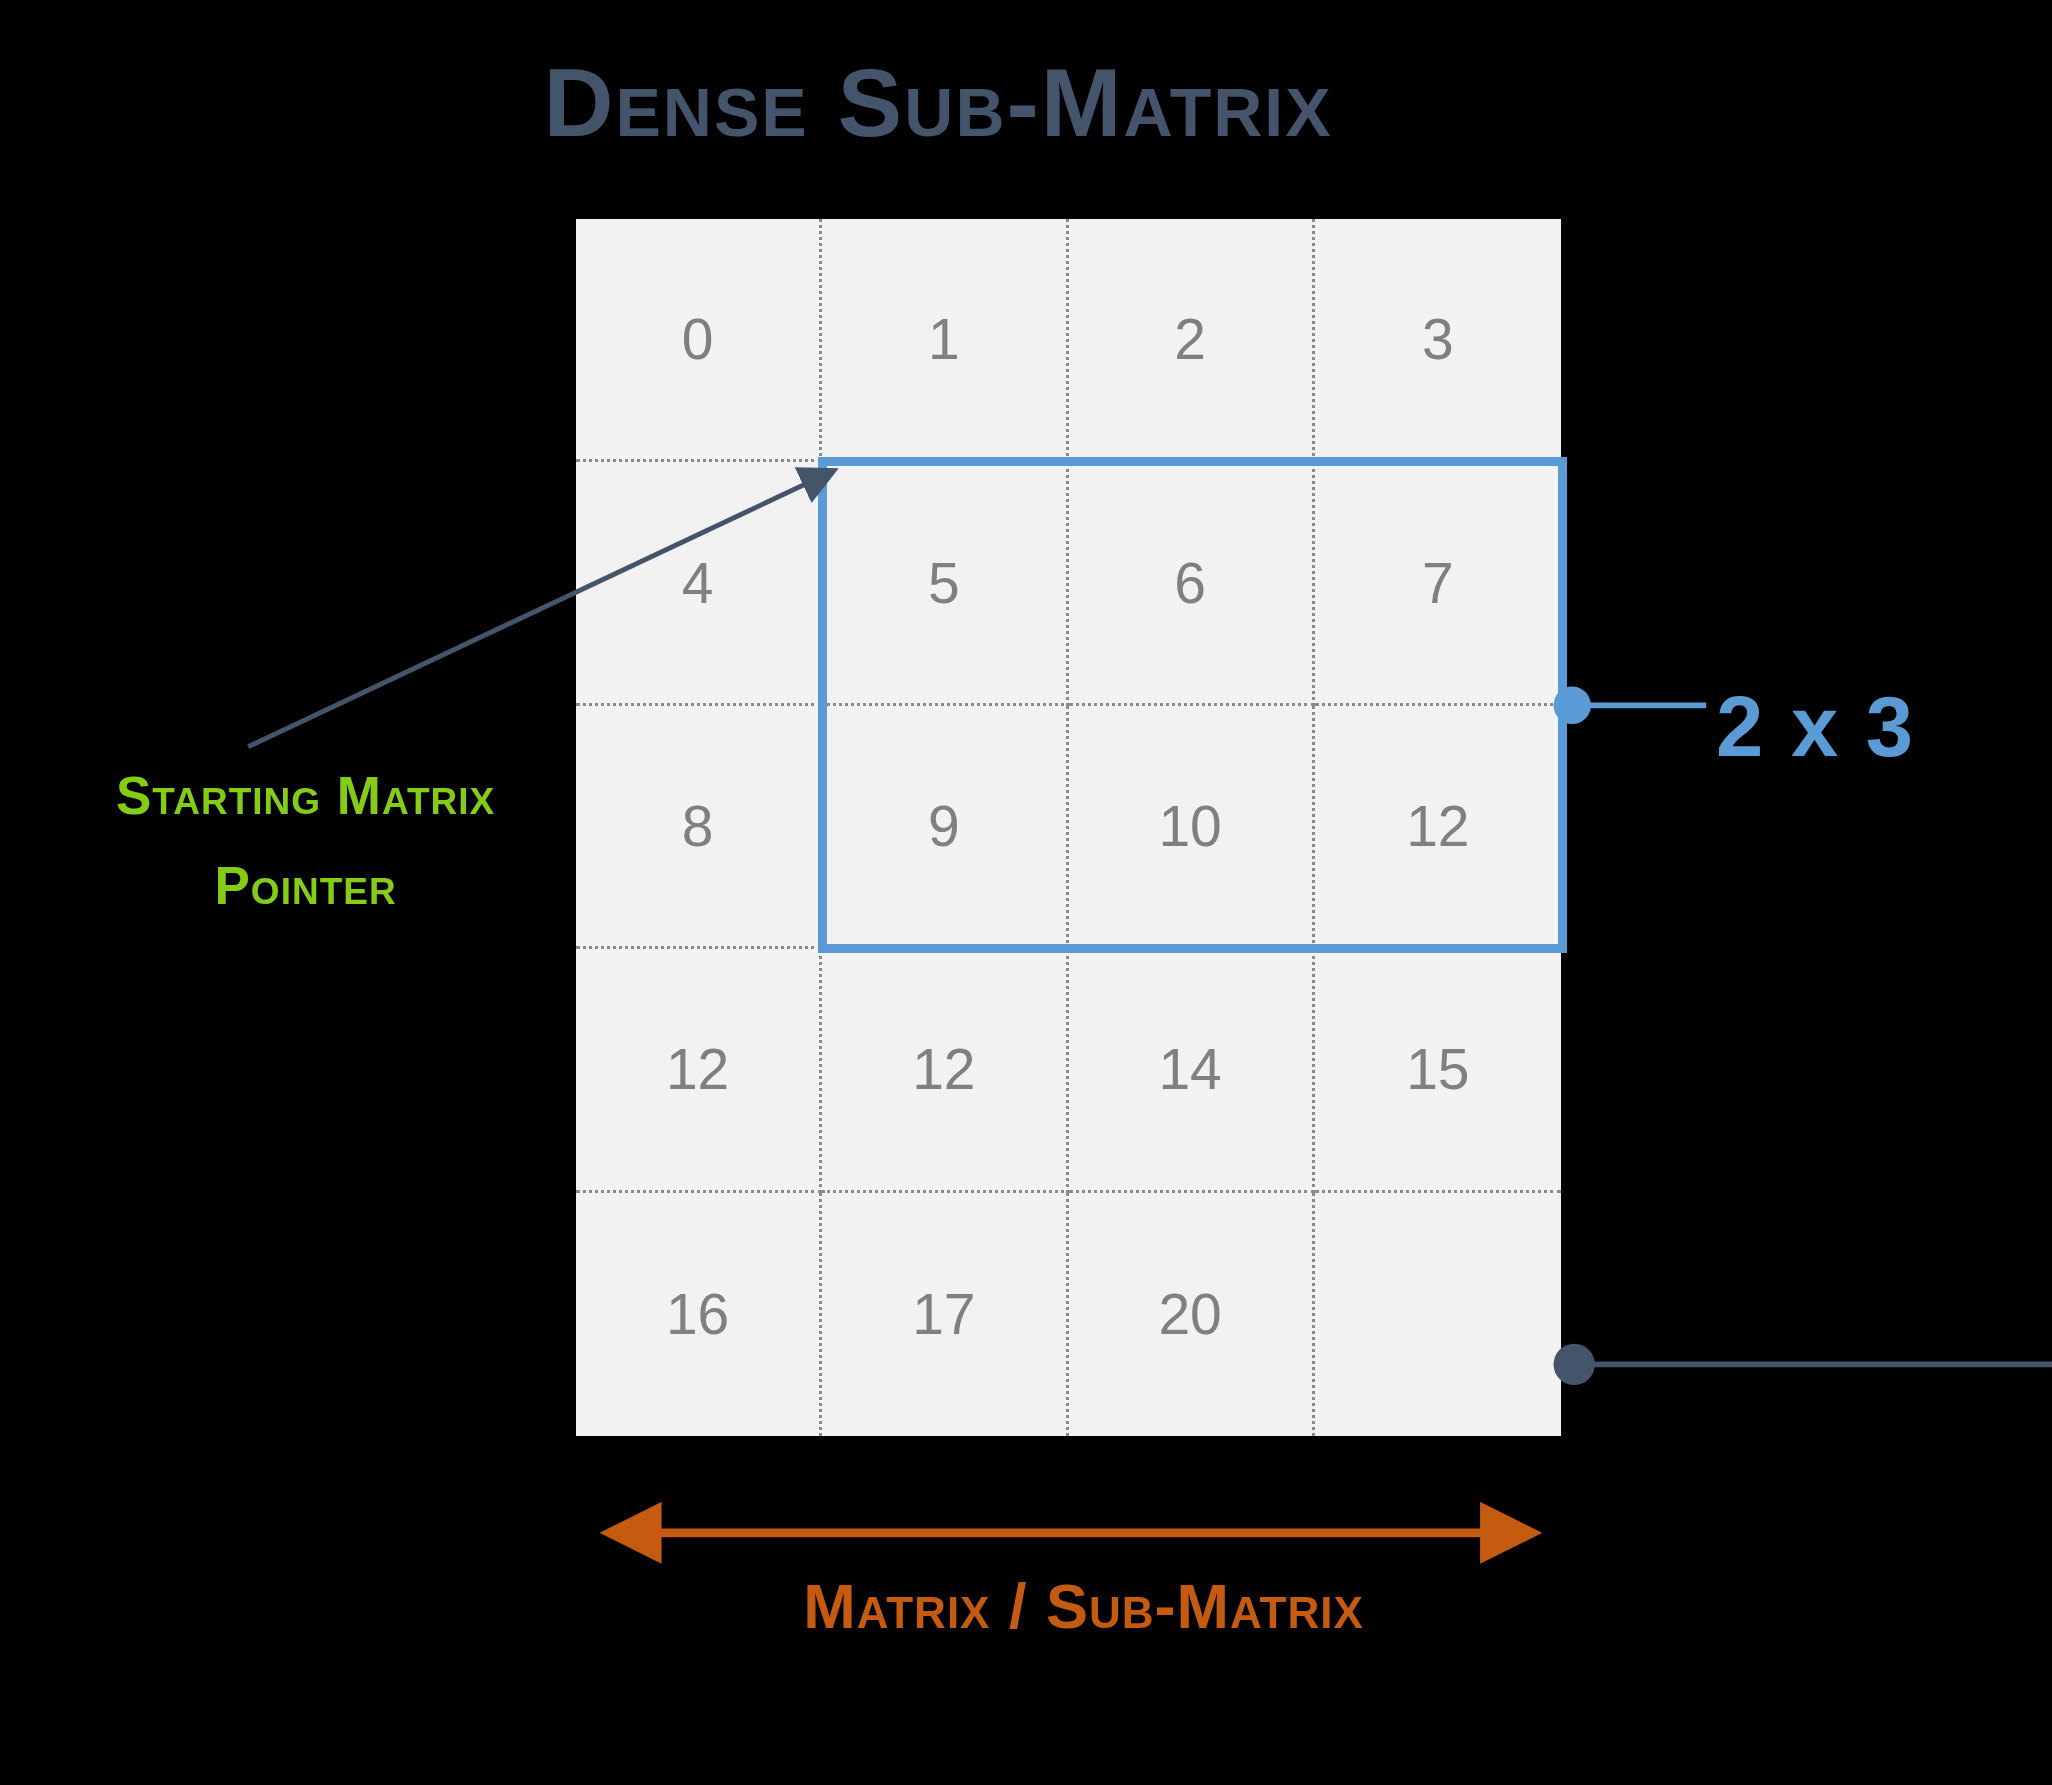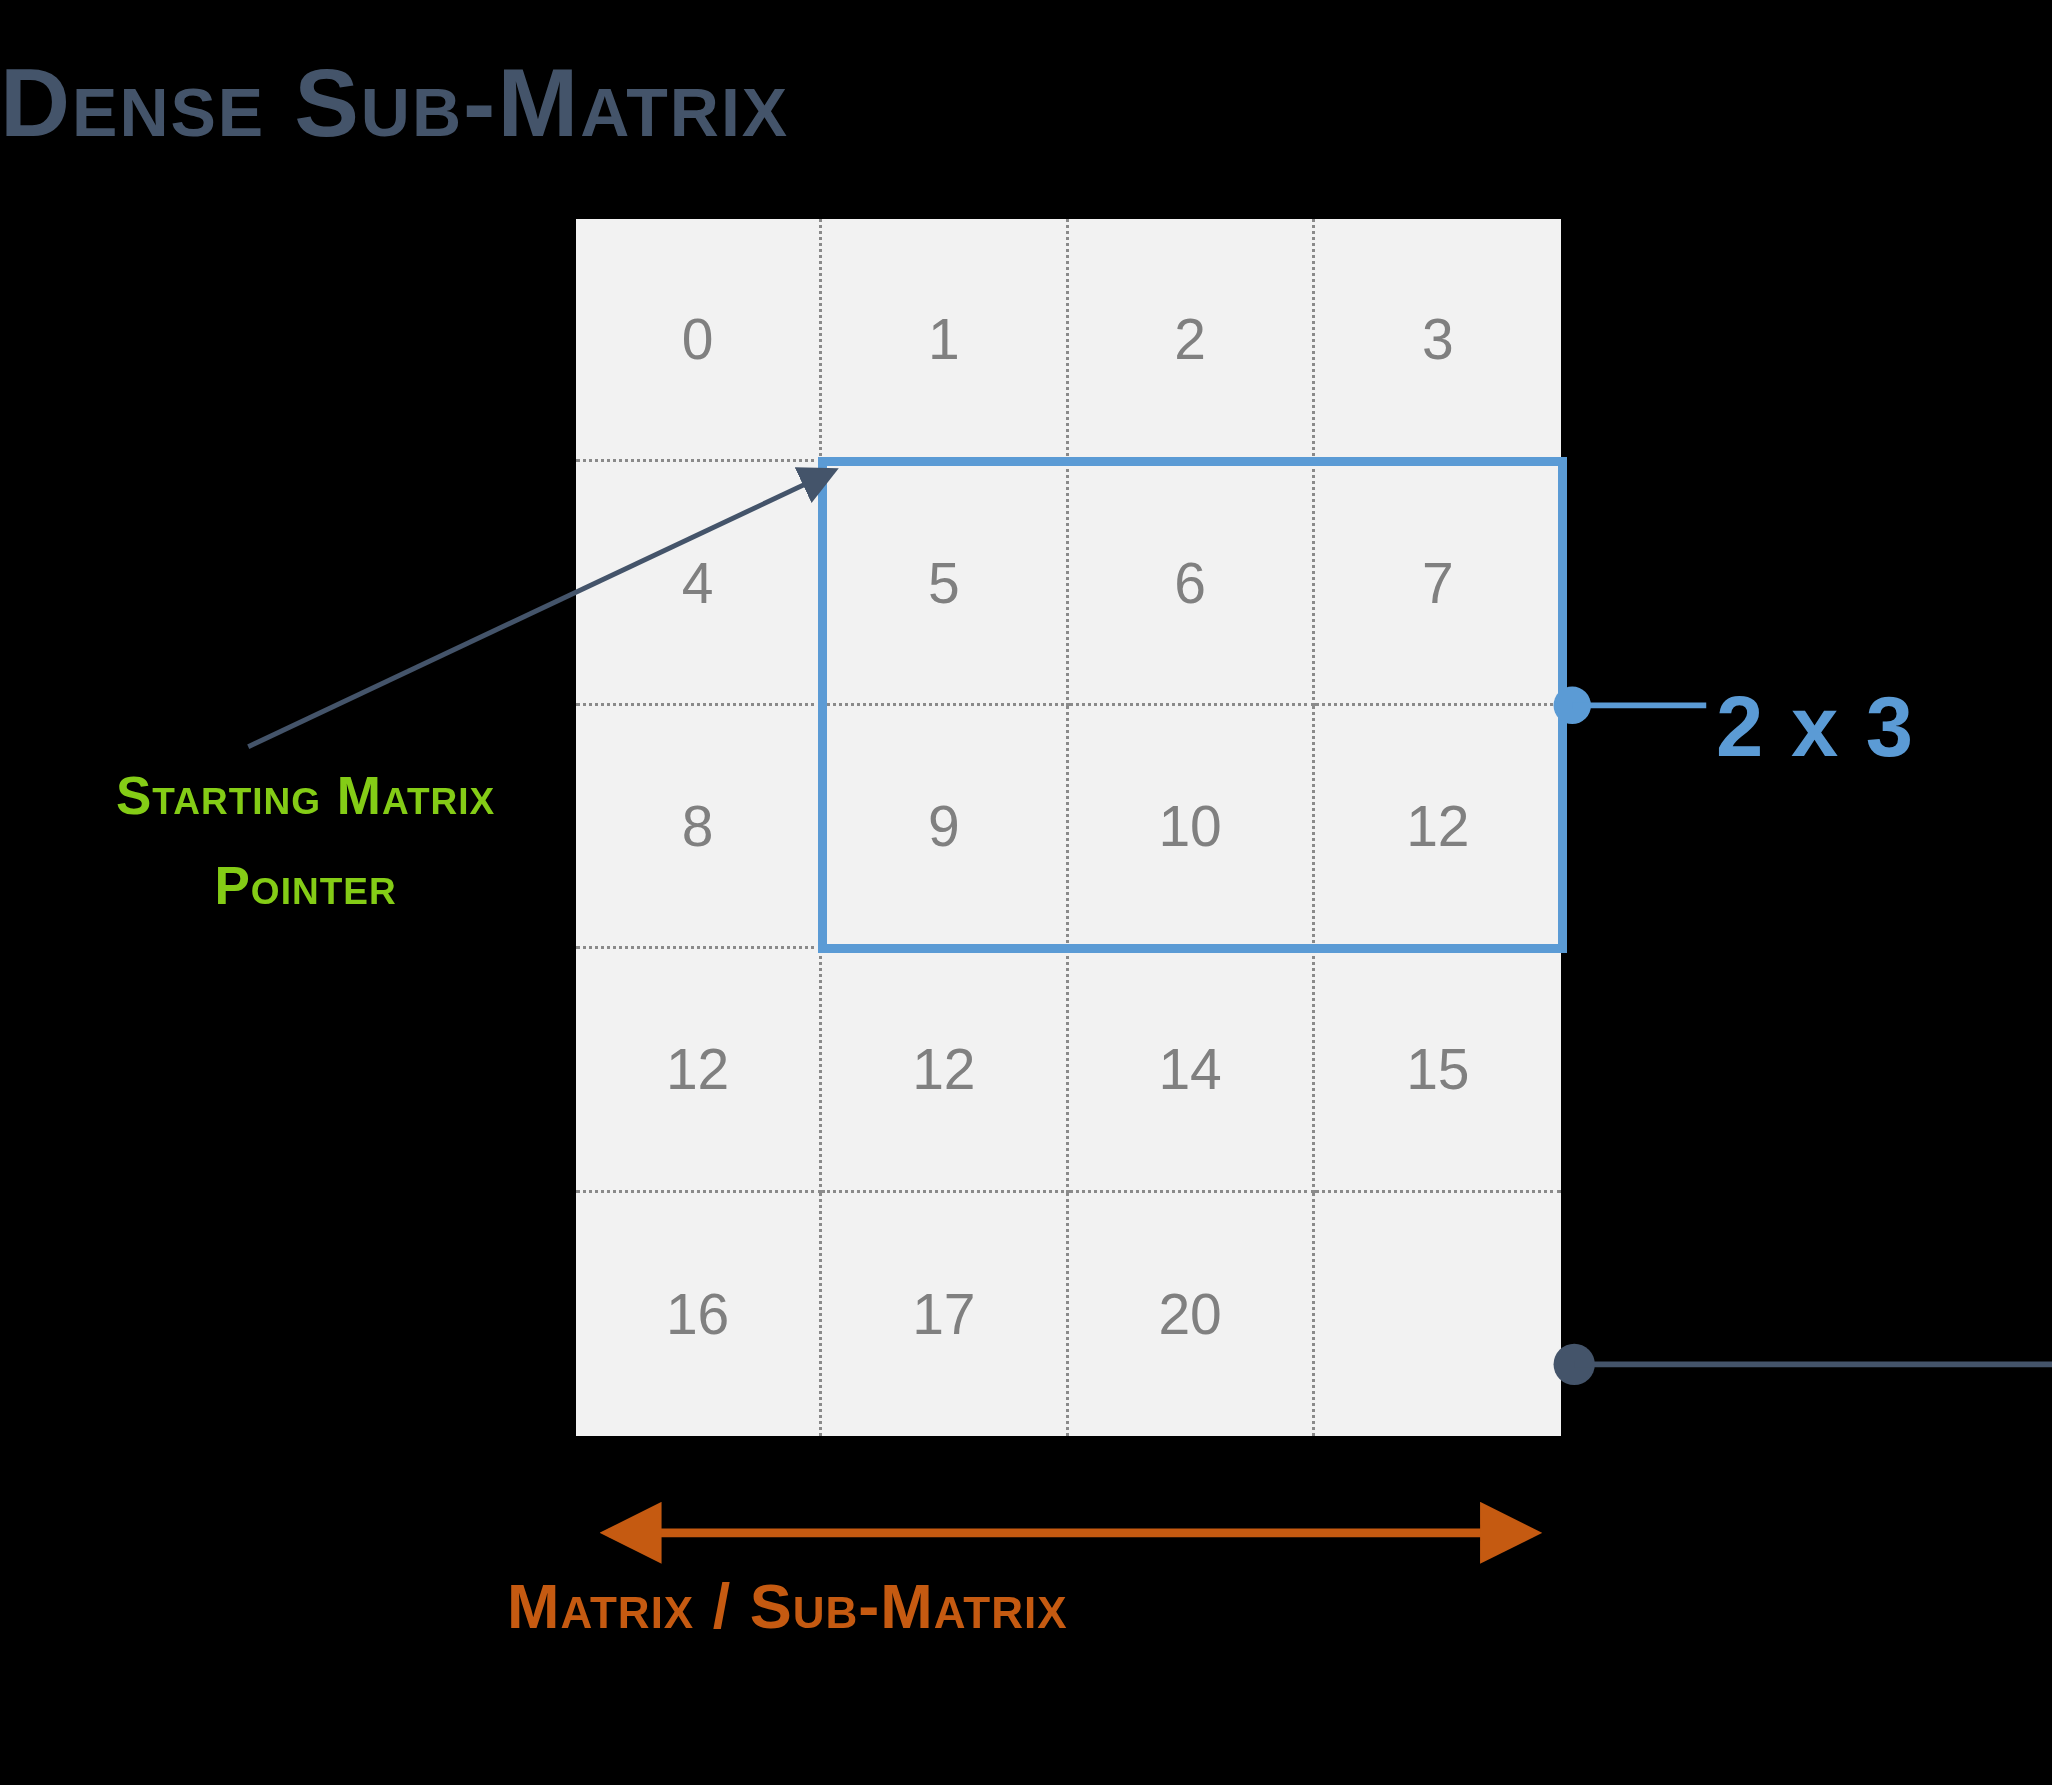--- a/index.html
+++ b/index.html
@@ -1,21 +1,21 @@
 <!DOCTYPE html>
 <html><head>
 <meta charset="utf-8">
 <style>
   html,body{margin:0;padding:0;background:#000;}
   .canvas{
     position:relative;width:2053px;height:1786px;background:#000;
     font-family:"Liberation Sans", sans-serif;overflow:hidden;
   }
   .title{
-    position:absolute;top:47px;left:0;width:1876px;text-align:left;
+    position:absolute;top:47px;left:0;width:1876px;text-align:center;
     color:#44546A;font-weight:bold;font-variant:small-caps;
     font-size:97px;letter-spacing:2px;
   }
   .grid{
     position:absolute;left:576px;top:219px;width:985px;height:1217px;
     display:grid;grid-template-columns:repeat(4,1fr);grid-template-rows:repeat(5,1fr);
     background:#F2F2F2;
   }
   .cell{
     display:flex;align-items:center;justify-content:center;
@@ -31,21 +31,21 @@
   .pointer-label{
     position:absolute;left:29.6px;top:751px;width:552px;text-align:center;
     color:#84cc16;font-weight:bold;font-variant:small-caps;
     font-size:53px;line-height:1.7;letter-spacing:1px;
   }
   .dim-label{
     position:absolute;left:1716px;top:642px;
     color:#5B9BD5;font-weight:bold;font-size:85px;letter-spacing:2px;margin-top:36px;
   }
   .bottom-label{
-    position:absolute;left:507px;top:1564px;width:1153px;text-align:left;
+    position:absolute;left:507px;top:1564px;width:1153px;text-align:center;
     color:#C55A11;font-weight:bold;font-variant:small-caps;
     font-size:63px;line-height:1.35;letter-spacing:1px;
   }
   .overlay{
     position:absolute;left:0;top:0;width:2053px;height:1786px;
     z-index:5;pointer-events:none;
   }
 </style>
 </head>
 <body>

